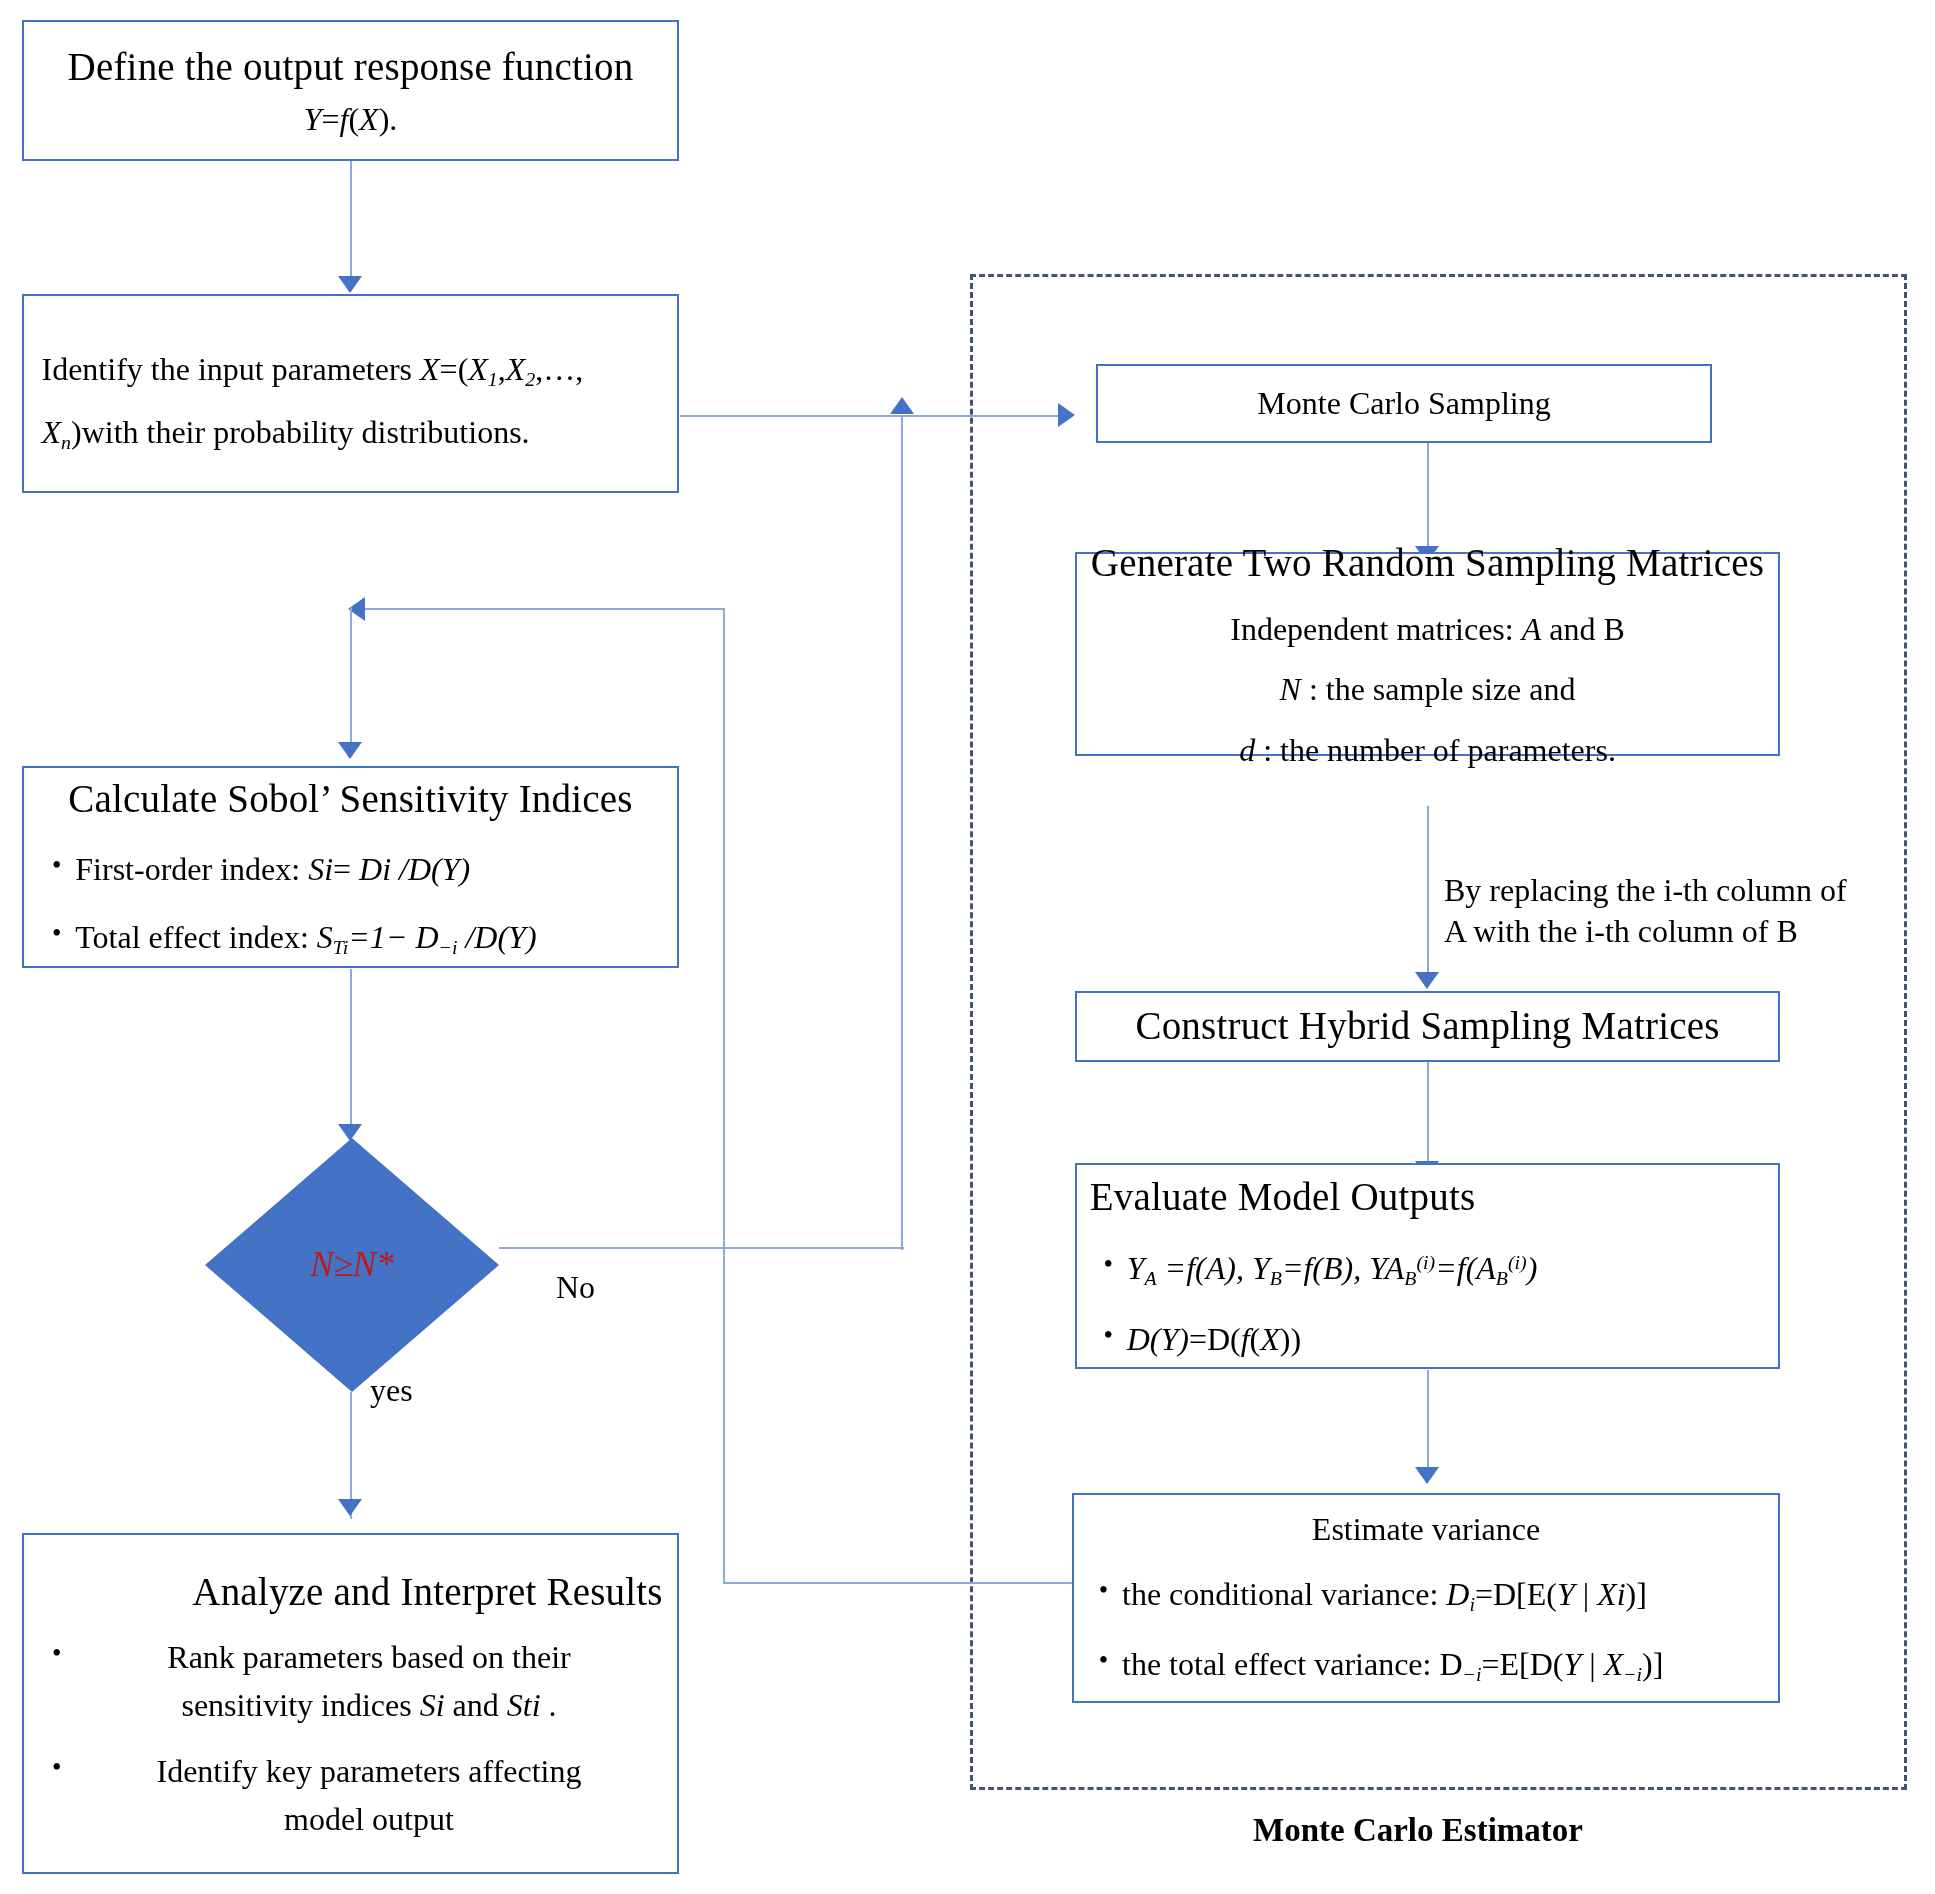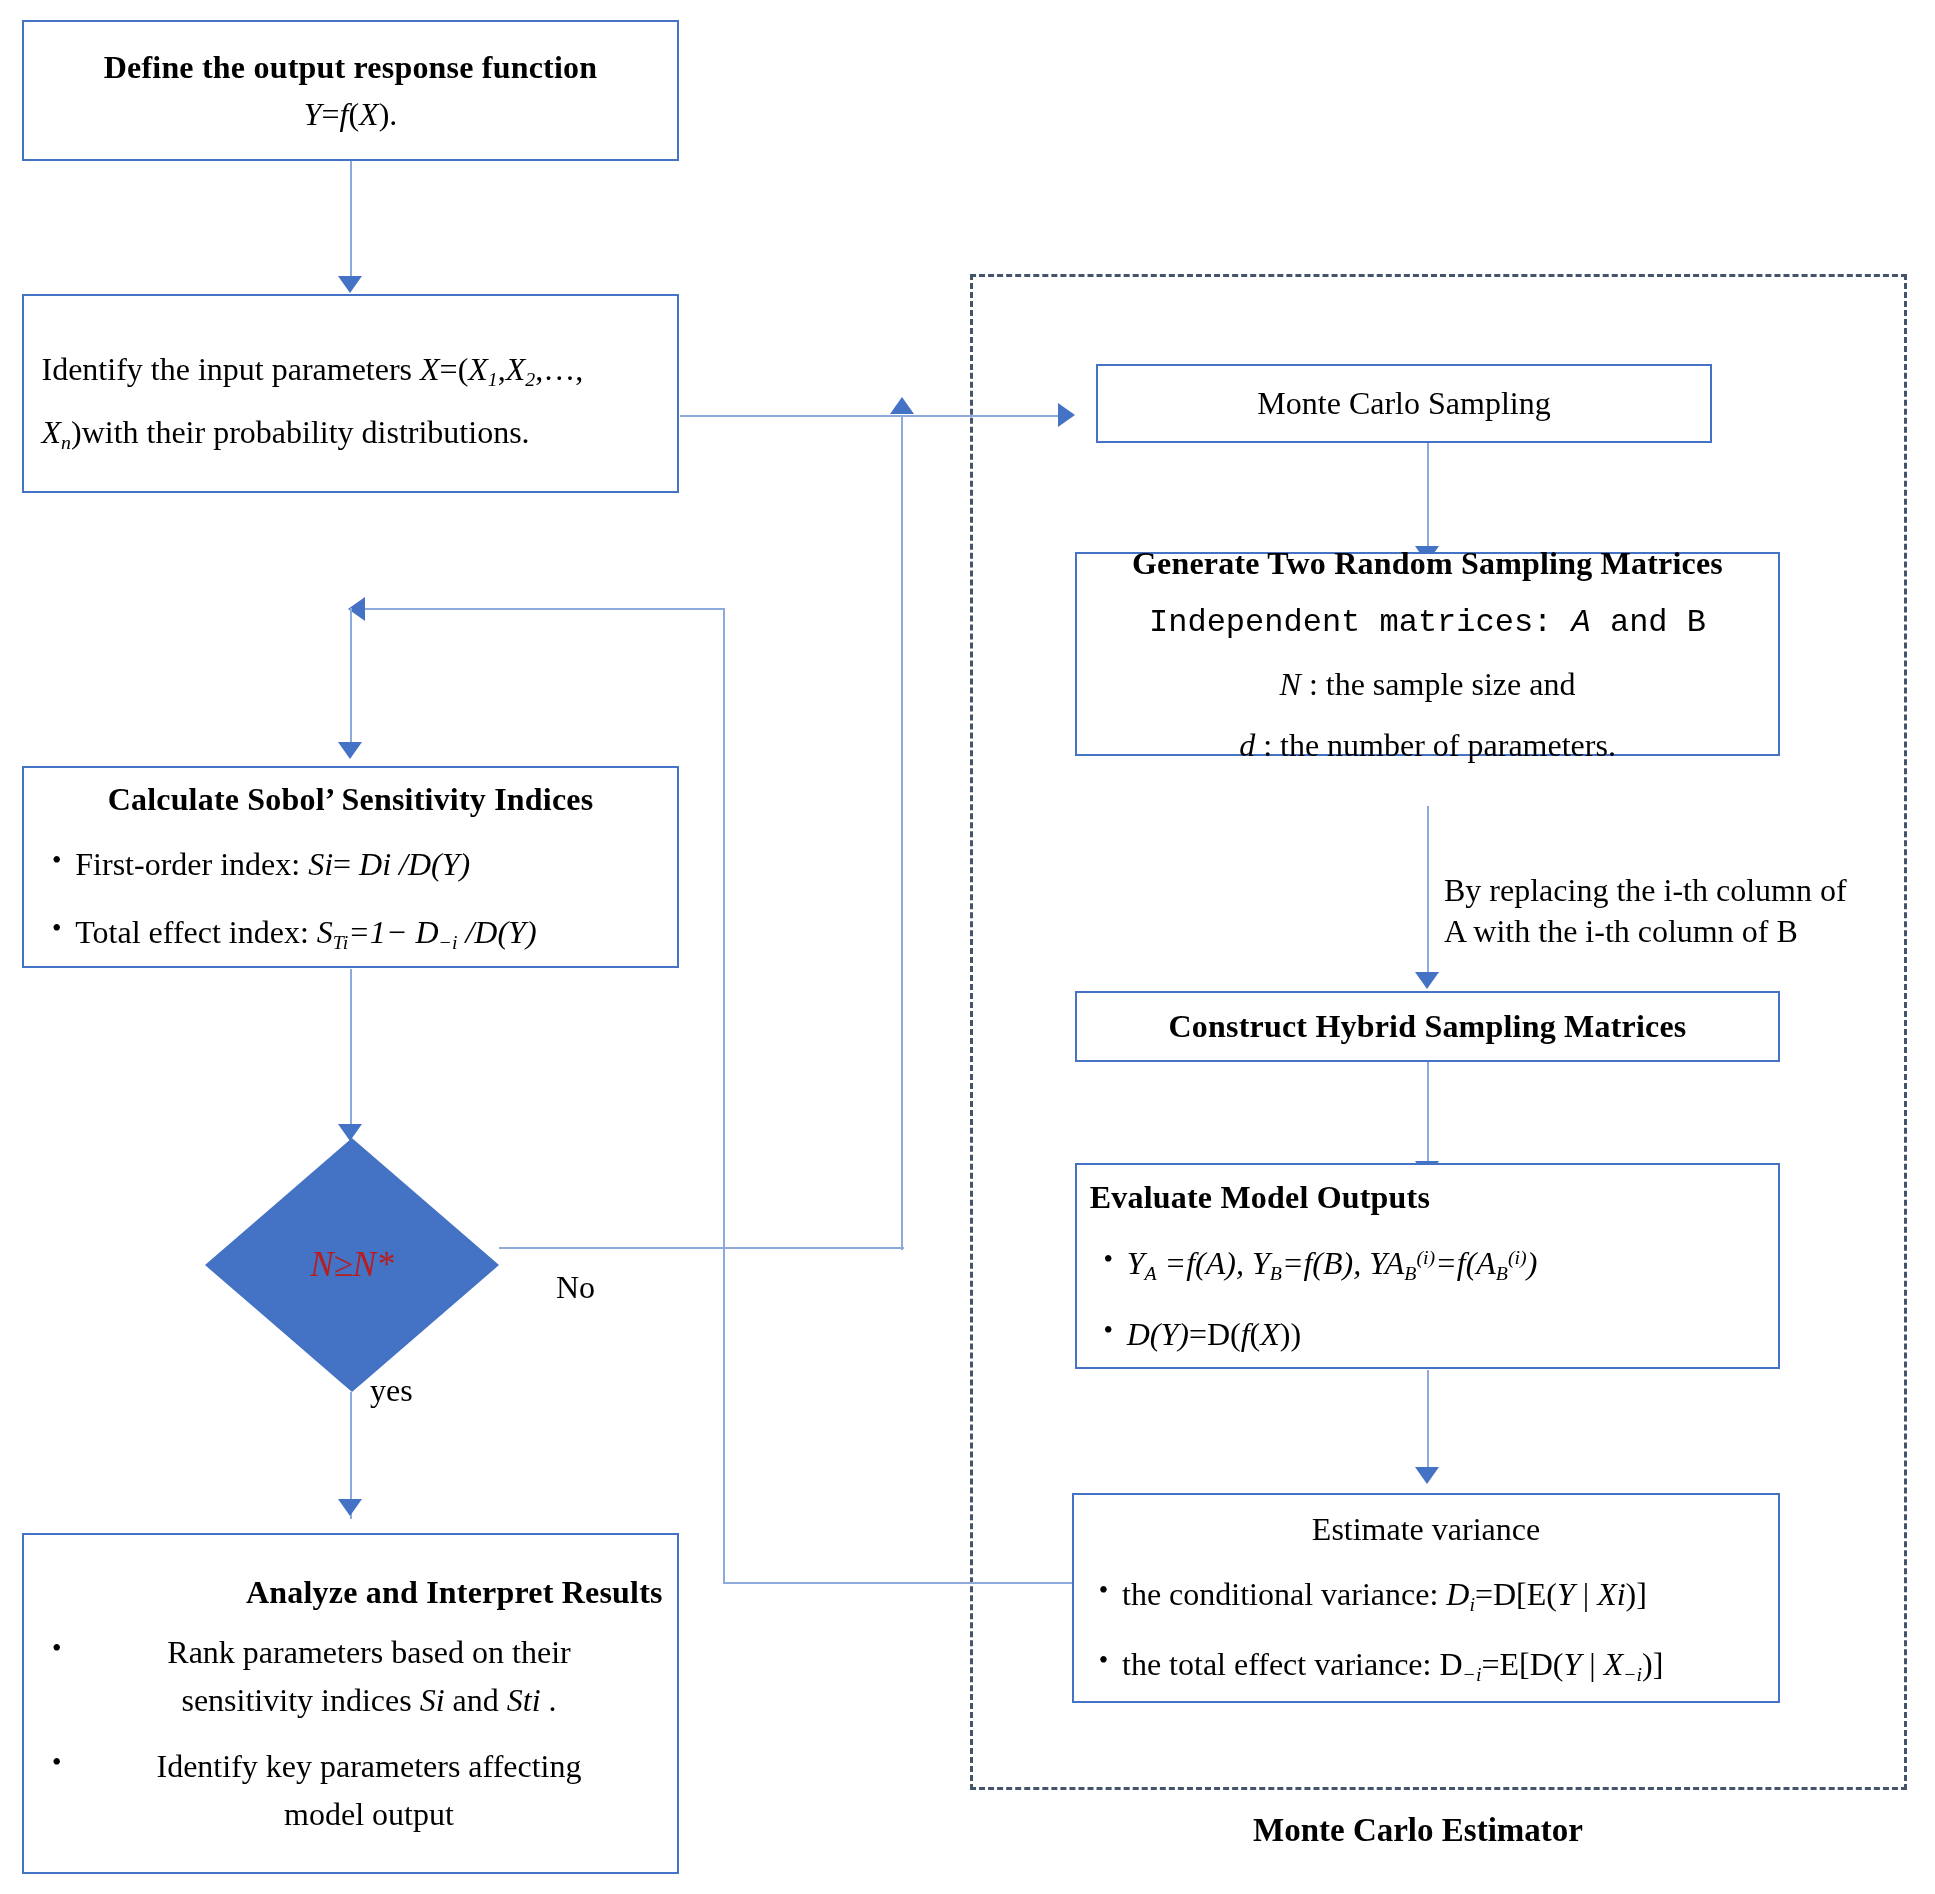--- a/index.html
+++ b/index.html
@@ -21,22 +21,22 @@
     border:2.4px solid #4472C4;
     background:#ffffff;
     display:flex;
     flex-direction:column;
     justify-content:center;
     align-items:center;
     text-align:center;
     line-height:1.45;
   }
   .node .hdr{
-    font-weight:bold;
-    font-size:32px;
+    font-weight:normal;
+    font-size:39px;
     letter-spacing:0.2px;
     white-space:nowrap;
   }
   .node .ln{
     font-size:32px;
     white-space:nowrap;
   }
   .it{font-style:italic;}
   .sub{font-size:.62em;vertical-align:-0.32em;font-style:italic;}
   .sup{font-size:.62em;vertical-align:0.52em;font-style:italic;}
@@ -211,21 +211,21 @@
 
   <div class="node" style="left:1096px;top:364px;width:616px;height:79px;">
     <div class="ln">Monte Carlo Sampling</div>
   </div>
 
   <div class="lineV" style="left:1427px;top:443px;height:107px;"></div>
   <div class="arw down" style="left:1415px;top:546px;"></div>
 
   <div class="node" style="left:1075px;top:552px;width:705px;height:204px;padding:22px 11px;">
     <div class="hdr">Generate Two Random Sampling Matrices</div>
-    <div class="ln" style="margin-top:14.3px;font-family:Liberation Mono, monospace;">
+    <div class="ln" style="margin-top:14.3px;">
       Independent matrices: <span class="it">A</span> and B
     </div>
     <div class="ln" style="margin-top:14.3px;">
       <span class="it">N</span> : the sample size and
     </div>
     <div class="ln" style="margin-top:14.3px;">
       <span class="it">d</span> : the number of parameters.
     </div>
   </div>
 

